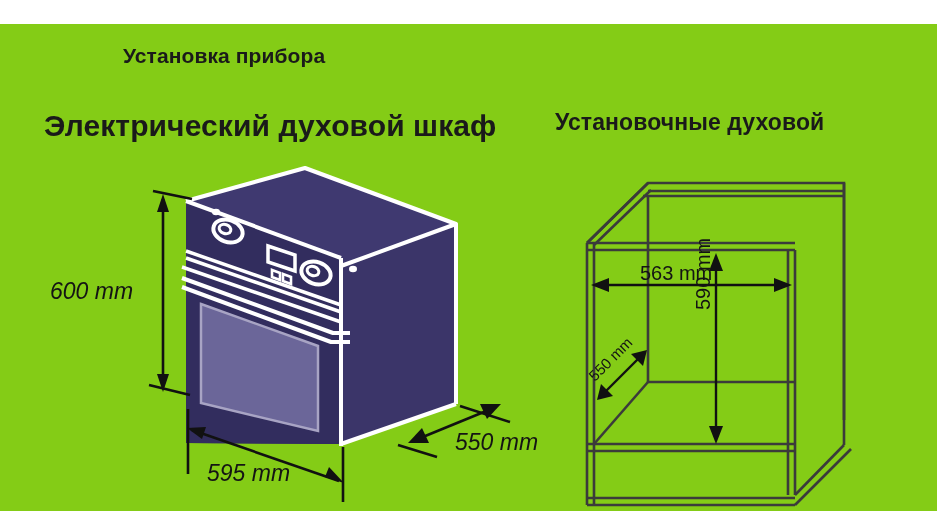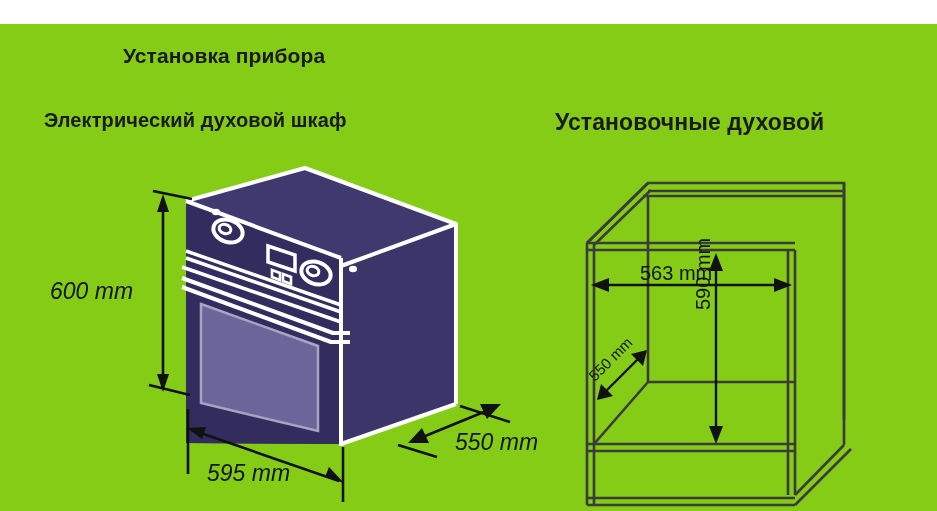--- a/index.html
+++ b/index.html
@@ -29,21 +29,21 @@
     letter-spacing: 0.1px;
   }
   #main-title {
     left: 123px;
     top: 20px;
     font-size: 21px;
   }
   #left-title {
     left: 44px;
     top: 85px;
-    font-size: 20px;
+    font-size: 30px;
   }
   #right-title {
     left: 555px;
     top: 85px;
     font-size: 23px;
   }
   .figure {
     position: absolute;
   }
   #figure-oven {

